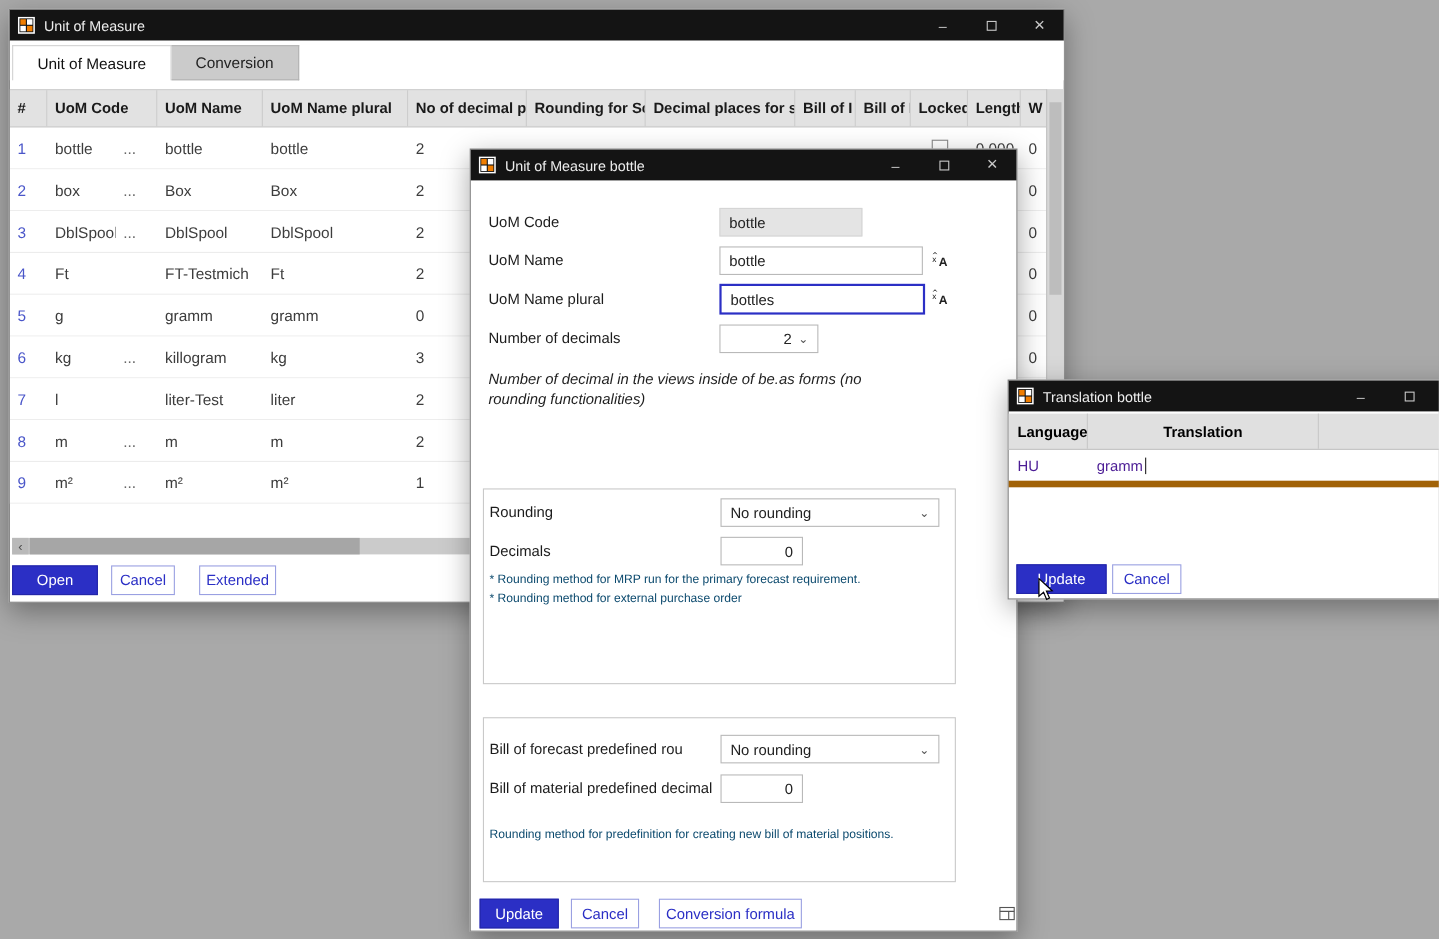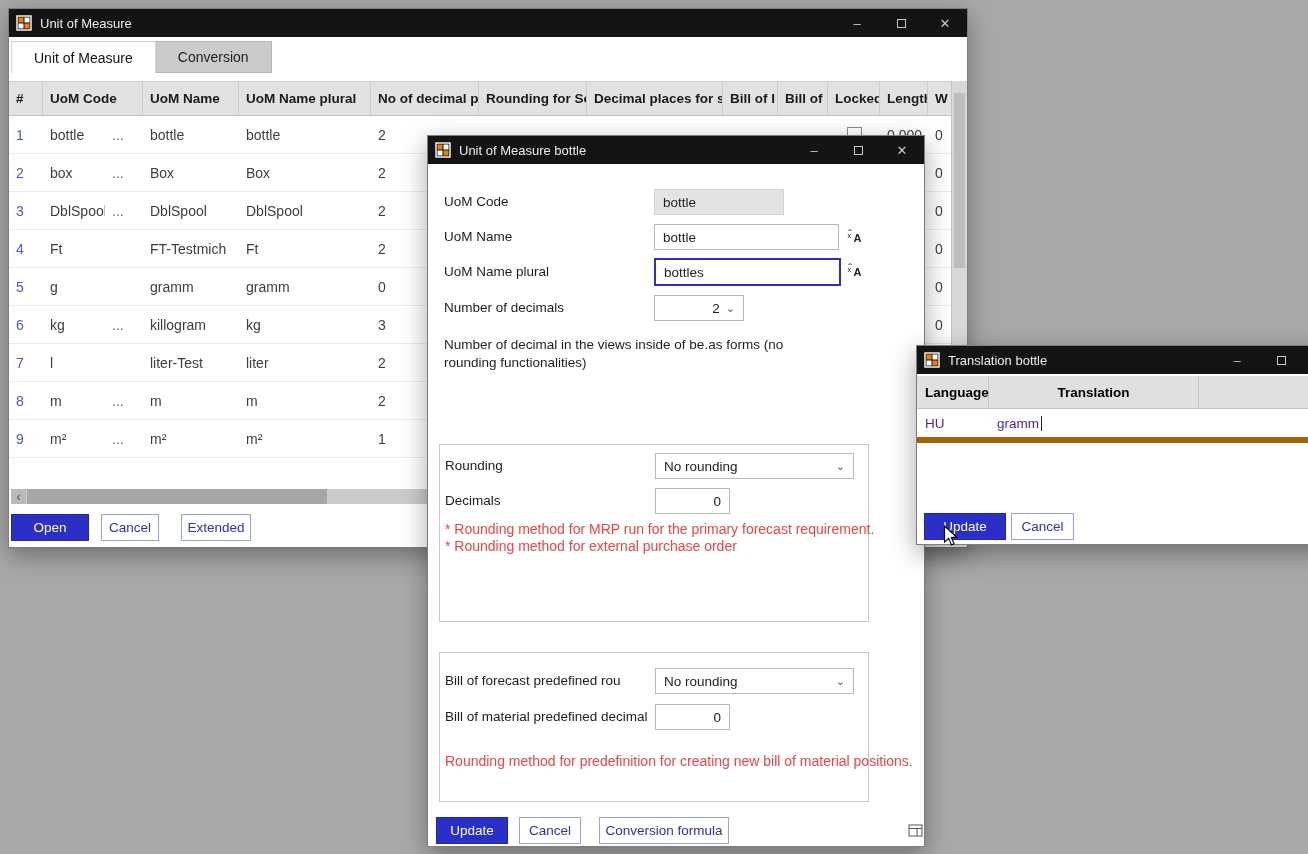--- a/index.html
+++ b/index.html
@@ -60,21 +60,21 @@
   .ctrl { position:absolute; height:26px; font-size:13.5px; display:flex; align-items:center; padding:0 8px; background:#fff; }
   .ctrl.readonly { background:#e4e4e4; border:1px solid #d5d5d5; }
   .ctrl.normal { border:1px solid #b9b9b9; }
   .ctrl.focused { border:2px solid #2b2fc5; height:28px; }
   .chev { color:#555; font-size:11px; margin-left:6px; }
   .sel { justify-content:space-between; }
   .numctl { justify-content:flex-end; }
   .tr-icon { position:absolute; width:16px; height:16px; }
   .helptext { position:absolute; left:16px; width:384px; font-size:13.5px; line-height:18px; color:#1e1e1e; }
   .groupbox { position:absolute; left:11px; width:430px; border:1px solid #c9c9c9; background:#fff; }
-  .note { position:absolute; left:5px; font-size:14px; color:#ef4444; white-space:nowrap; }
+  .note { position:absolute; left:5px; font-size:11px; color:#0c4a6e; white-space:nowrap; }
   .glabel { position:absolute; left:5px; font-size:13.5px; color:#1c1c1c; white-space:nowrap; overflow:hidden; }
 
   
   .tr-head { position:absolute; top:30px; left:0; right:0; height:33px; display:grid; grid-template-columns:72px 210px 1fr;
              background:#e0e0e0; border-bottom:1px solid #c2c2c2; font-weight:bold; font-size:13.5px; color:#000000; }
   .tr-head > div { display:flex; align-items:center; border-right:1px solid #c8c8c8; }
   .tr-head .lang { padding-left:8px; }
   .tr-head .trans { justify-content:center; }
   .tr-row { position:absolute; top:63px; left:0; right:0; height:34px; display:grid; grid-template-columns:72px 210px 1fr;
             font-size:13.5px; color:#4c1d95; border-bottom:6px solid #a16207; }
@@ -343,21 +343,21 @@
     <text x="0.5" y="10" font-size="7.5" fill="#222">x</text>
     <text x="6.5" y="14" font-size="11" fill="#222" font-weight="bold">A</text>
   </svg>
 
   <div class="flabel" style="top:164px;">Number of decimals</div>
   <div class="ctrl normal sel" style="left:226px; top:159px; width:90px;">
     <span style="margin-left:auto;">2</span>
     <span class="chev">⌄</span>
   </div>
 
-  <div class="helptext" style="top:200px;">Number of decimal in the views inside of be.as forms (no rounding functionalities)</div>
+  <div class="helptext" style="top:200px;font-style:italic;">Number of decimal in the views inside of be.as forms (no rounding functionalities)</div>
 
   <div class="groupbox" style="top:308px; height:178px;">
     <div class="glabel" style="top:13px;">Rounding</div>
     <div class="ctrl normal sel" style="left:215px; top:8px; width:199px;">
       <span>No rounding</span>
       <span class="chev">⌄</span>
     </div>
     <div class="glabel" style="top:48px;">Decimals</div>
     <div class="ctrl normal numctl" style="left:215px; top:43px; width:75px;">0</div>
     <div class="note" style="top:76px;">* Rounding method for MRP run for the primary forecast requirement.</div>

